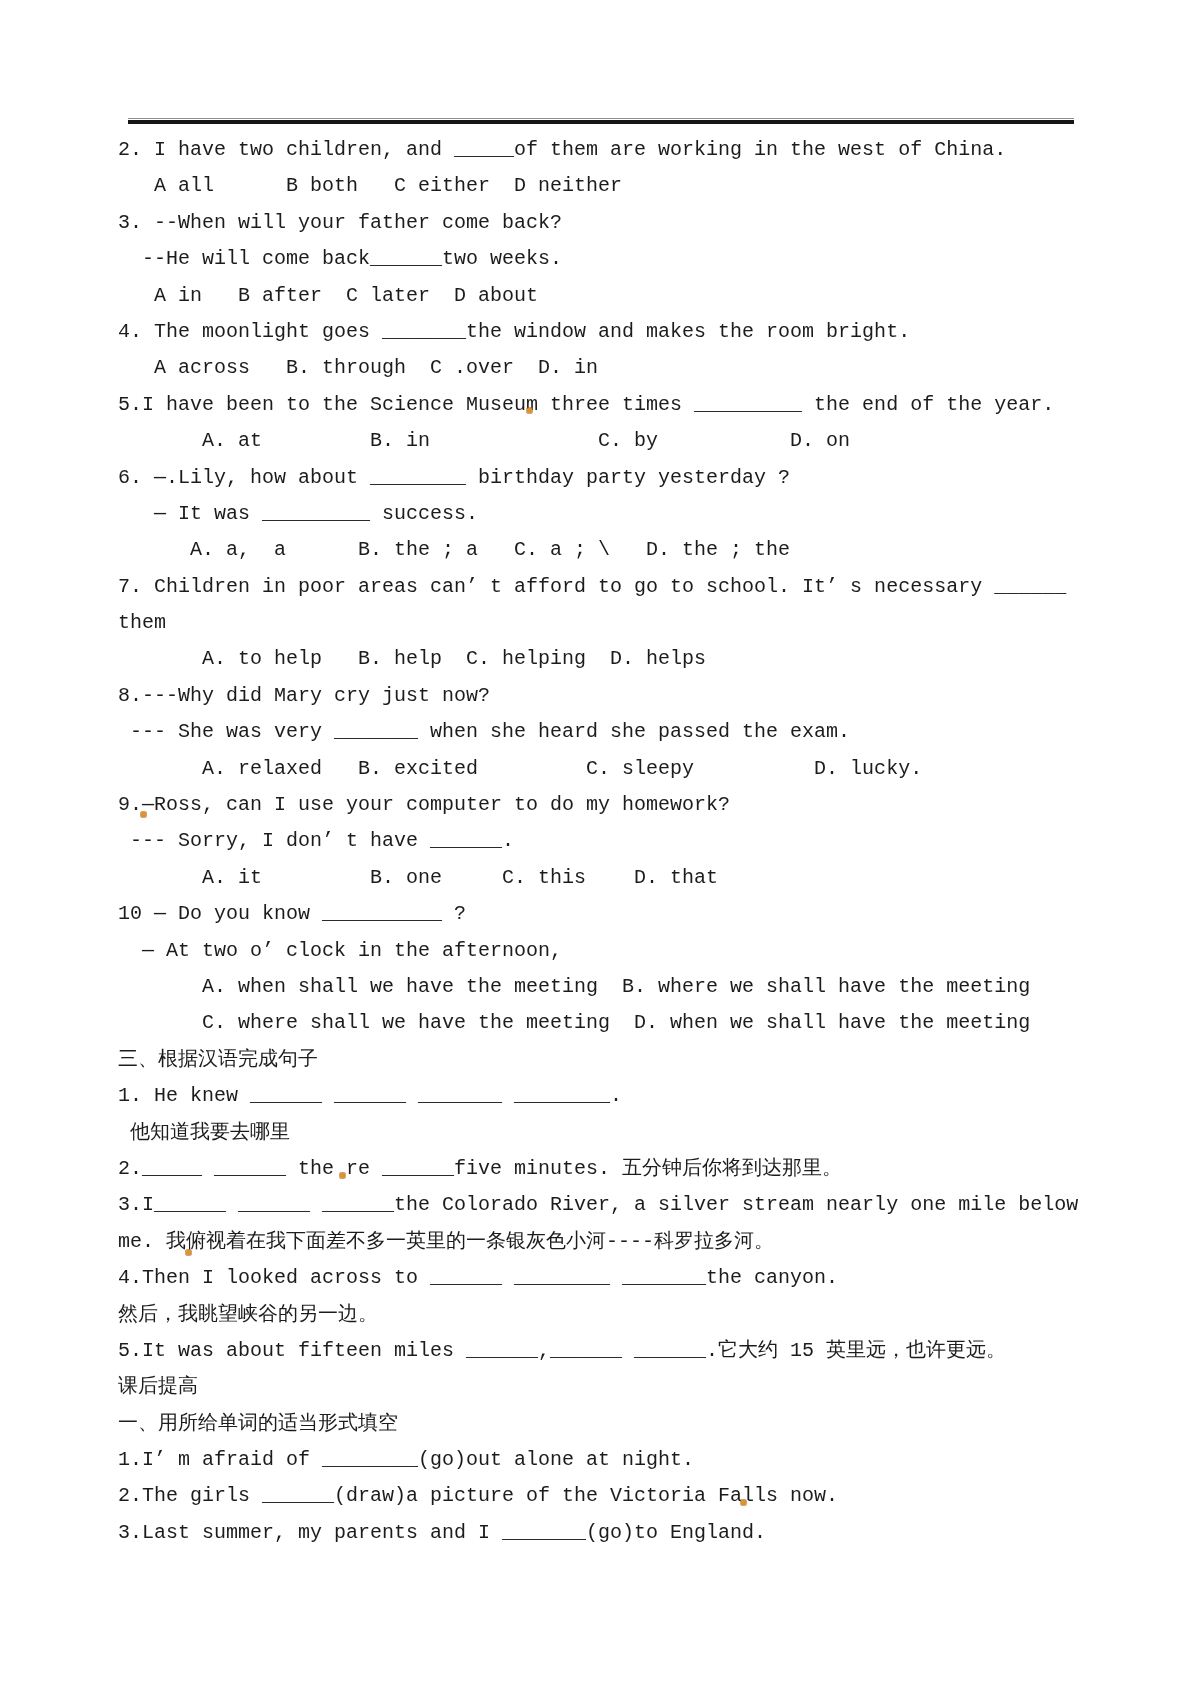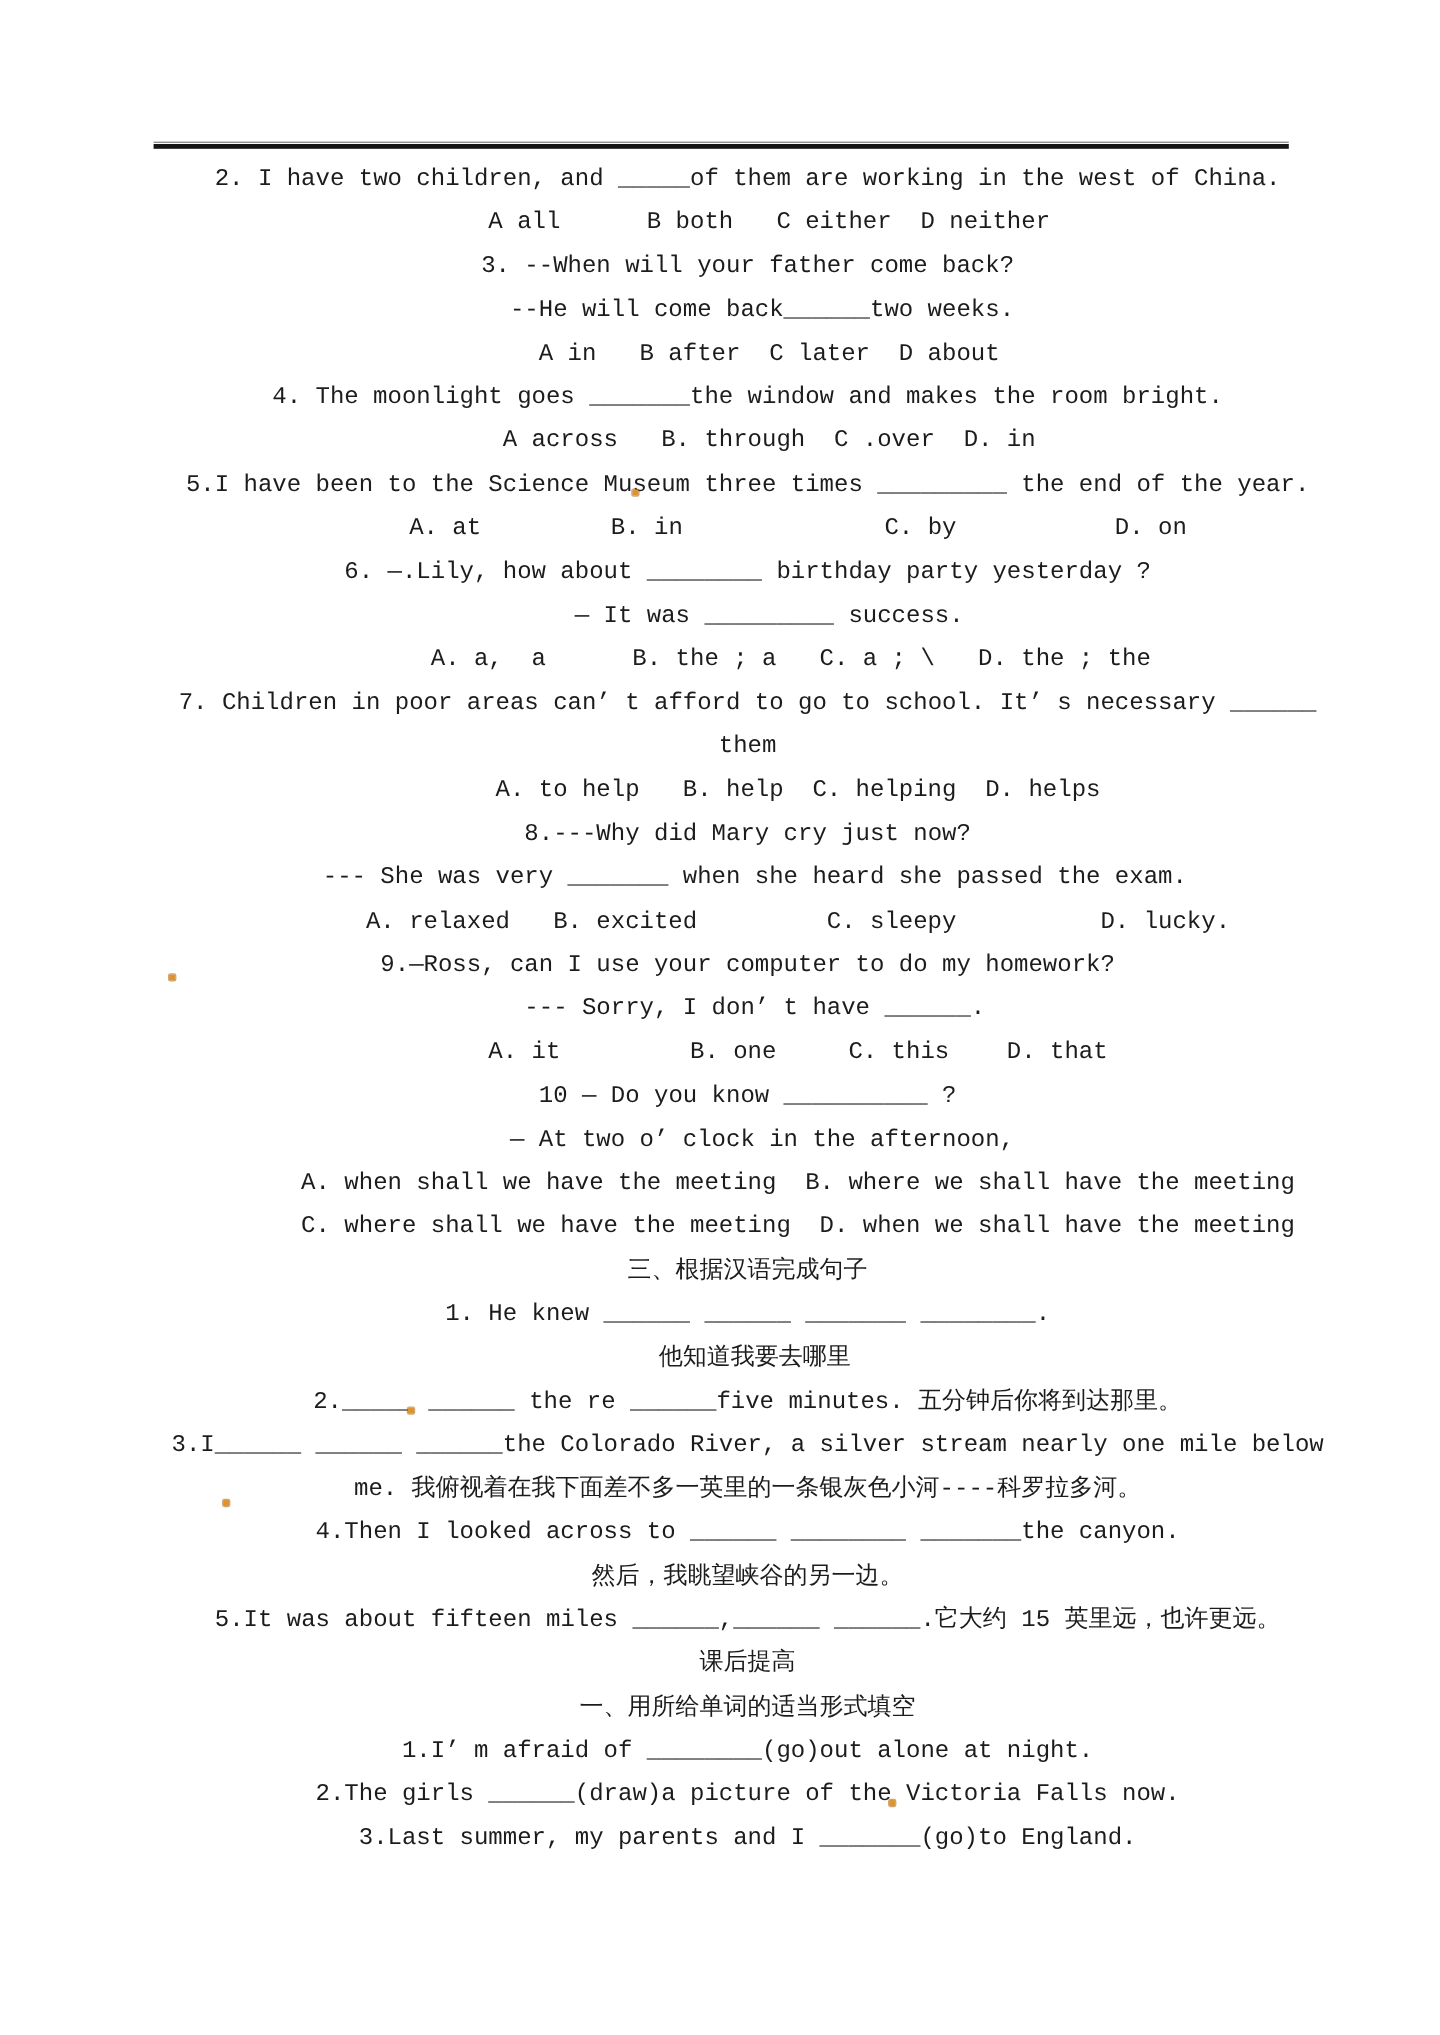--- a/index.html
+++ b/index.html
@@ -37,21 +37,20 @@
     left: 118px;
     top: 132px;
     width: 1010px;
     font-size: 20px;
     line-height: 36.4px;
     color: #1c1c1c;
     white-space: pre;
   }
   .line {
     height: 36.4px;
-    text-align: center;
   }
   .dot {
     position: absolute;
     width: 5px;
     height: 5px;
     border-radius: 1px;
     background: var(--dot-color, #e0922f);
     outline: 1px solid rgba(160, 95, 10, 0.55);
   }
 </style>

